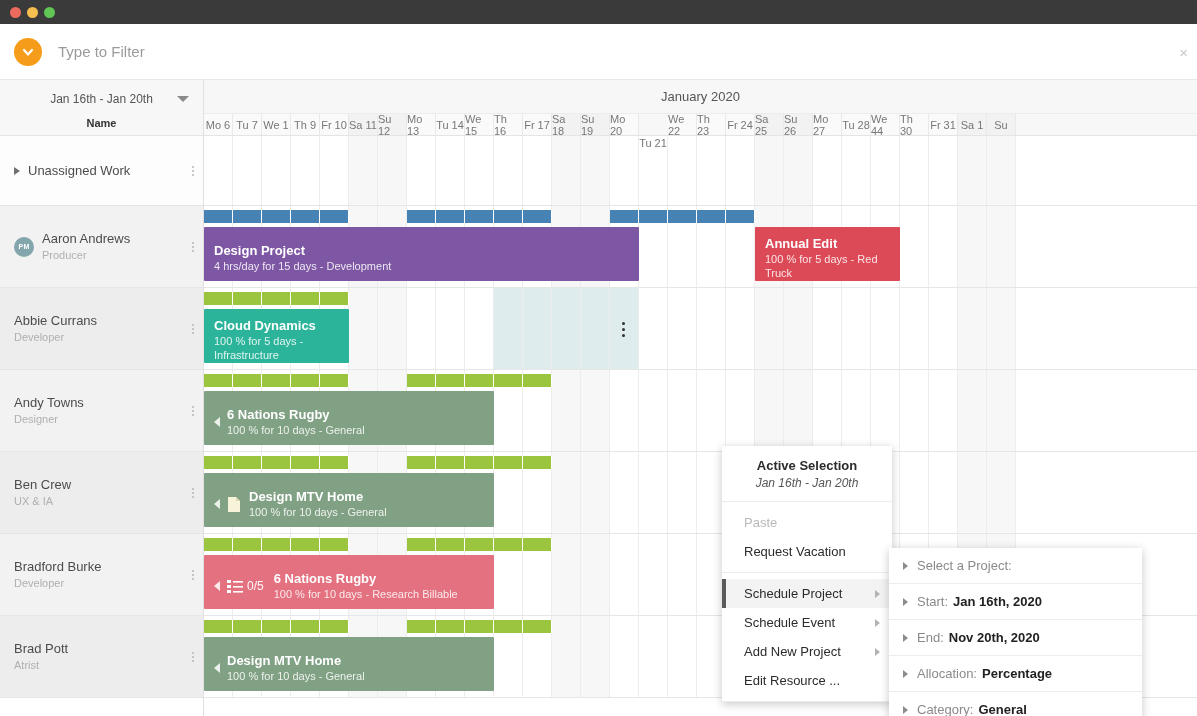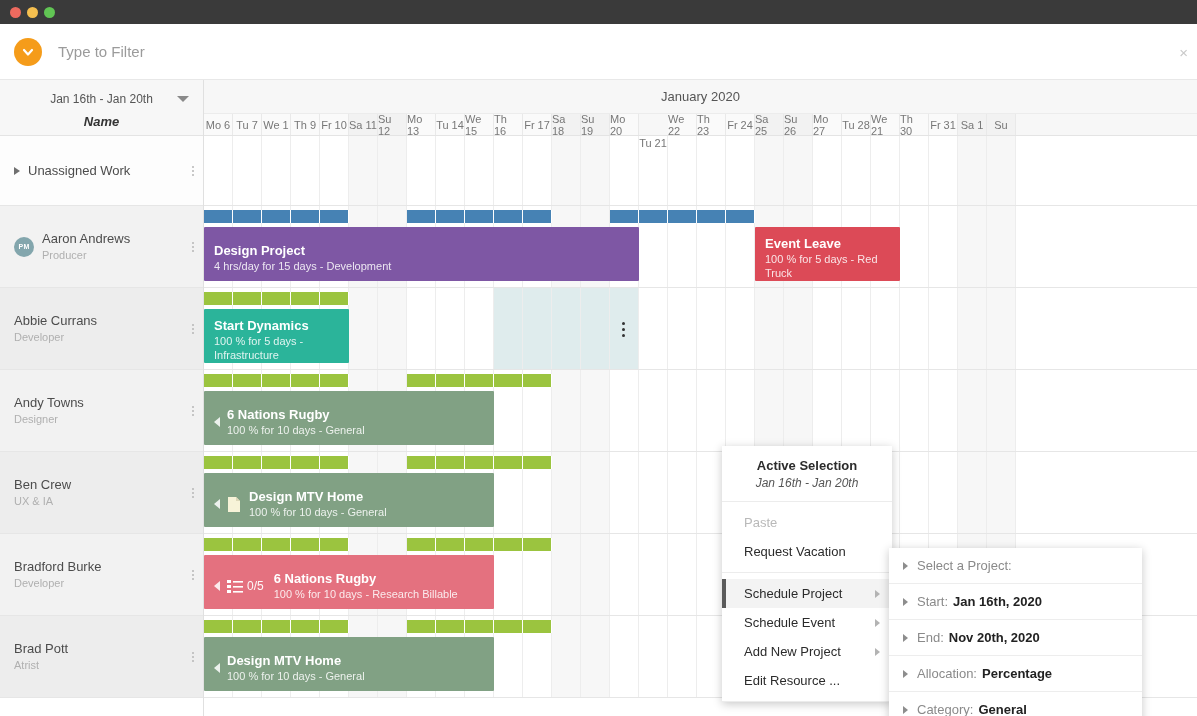--- a/index.html
+++ b/index.html
@@ -59,21 +59,21 @@
     font-size: 12px; color: #555;
   }
   .range-caret {
     position: absolute; right: 14px; top: 16px;
     width: 0; height: 0; border-left: 6px solid transparent;
     border-right: 6px solid transparent; border-top: 6px solid #8a8a8a;
     cursor: pointer;
   }
   .name-hdr {
     position: absolute; left: 0; right: 0; bottom: 6px; text-align: center;
-    font-size: 13px; font-weight: bold; color: #333; font-style: italic;
+    font-size: 11px; font-weight: bold; color: #333;
   }
   .res-row {
     position: relative; border-bottom: 1px solid #e6e6e6;
     display: flex; align-items: center; padding-left: 14px;
   }
   .res-row.r-unassigned { background: #fdfdfd; }
   .res-row.shaded { background: #f2f2f2; }
   .res-row.plain { background: #ededed; }
   .tri {
     width: 0; height: 0; border-top: 4px solid transparent;
@@ -337,21 +337,21 @@
         <div class="day-cell we" style="width: 29px;">Su 19</div>
         <div class="day-cell" style="width: 29px;">Mo 20</div>
         <div class="day-cell" style="width: 29px; margin-top: 29px;">Tu 21</div>
         <div class="day-cell" style="width: 29px;">We 22</div>
         <div class="day-cell" style="width: 29px;">Th 23</div>
         <div class="day-cell" style="width: 29px;">Fr 24</div>
         <div class="day-cell we" style="width: 29px;">Sa 25</div>
         <div class="day-cell we" style="width: 29px;">Su 26</div>
         <div class="day-cell" style="width: 29px;">Mo 27</div>
         <div class="day-cell" style="width: 29px;">Tu 28</div>
-        <div class="day-cell" style="width: 29px;">We 21</div>
+        <div class="day-cell" style="width: 29px;">We 44</div>
         <div class="day-cell" style="width: 29px;">Th 30</div>
         <div class="day-cell" style="width: 29px;">Fr 31</div>
         <div class="day-cell we" style="width: 29px;">Sa 1</div>
         <div class="day-cell we" style="width: 29px;">Su</div>
       </div>
     <div class="tl-body" id="tl-body">
         <div class="tl-row" style="height: 70px;">
           <div class="tl-cols">
             <div class="col" style="width: 29px;"></div>
             <div class="col" style="width: 29px;"></div>
@@ -439,21 +439,21 @@
             <div class="bar-inner">
               <div class="bar-txt">
                 <div class="bt">Design Project</div>
                 <div class="bs">4 hrs/day for 15 days - Development</div>
               </div>
             </div>
           </div>
           <div class="bar red" style="left: 551px; width: 145px;">
             <div class="bar-inner">
               <div class="bar-txt">
-                <div class="bt">Event Leave</div>
+                <div class="bt">Annual Edit</div>
                 <div class="bs">100 % for 5 days - Red Truck</div>
               </div>
             </div>
           </div>
         </div>
         <div class="tl-row" style="height: 82px;">
           <div class="tl-cols">
             <div class="col" style="width: 29px;"></div>
             <div class="col" style="width: 29px;"></div>
             <div class="col" style="width: 29px;"></div>
@@ -486,21 +486,21 @@
           <div class="util green" style="left: 0px; width: 145px;">
             <i style="width: 29px;"></i>
             <i style="width: 29px;"></i>
             <i style="width: 29px;"></i>
             <i style="width: 29px;"></i>
             <i style="width: 29px;"></i>
           </div>
           <div class="bar teal" style="left: 0px; width: 145px;">
             <div class="bar-inner">
               <div class="bar-txt">
-                <div class="bt">Start Dynamics</div>
+                <div class="bt">Cloud Dynamics</div>
                 <div class="bs">100 % for 5 days - Infrastructure</div>
               </div>
             </div>
           </div>
           <span class="cell-kebab" style="left: 418px; top: 34px;">
             <i></i>
             <i></i>
             <i></i>
           </span>
         </div>

